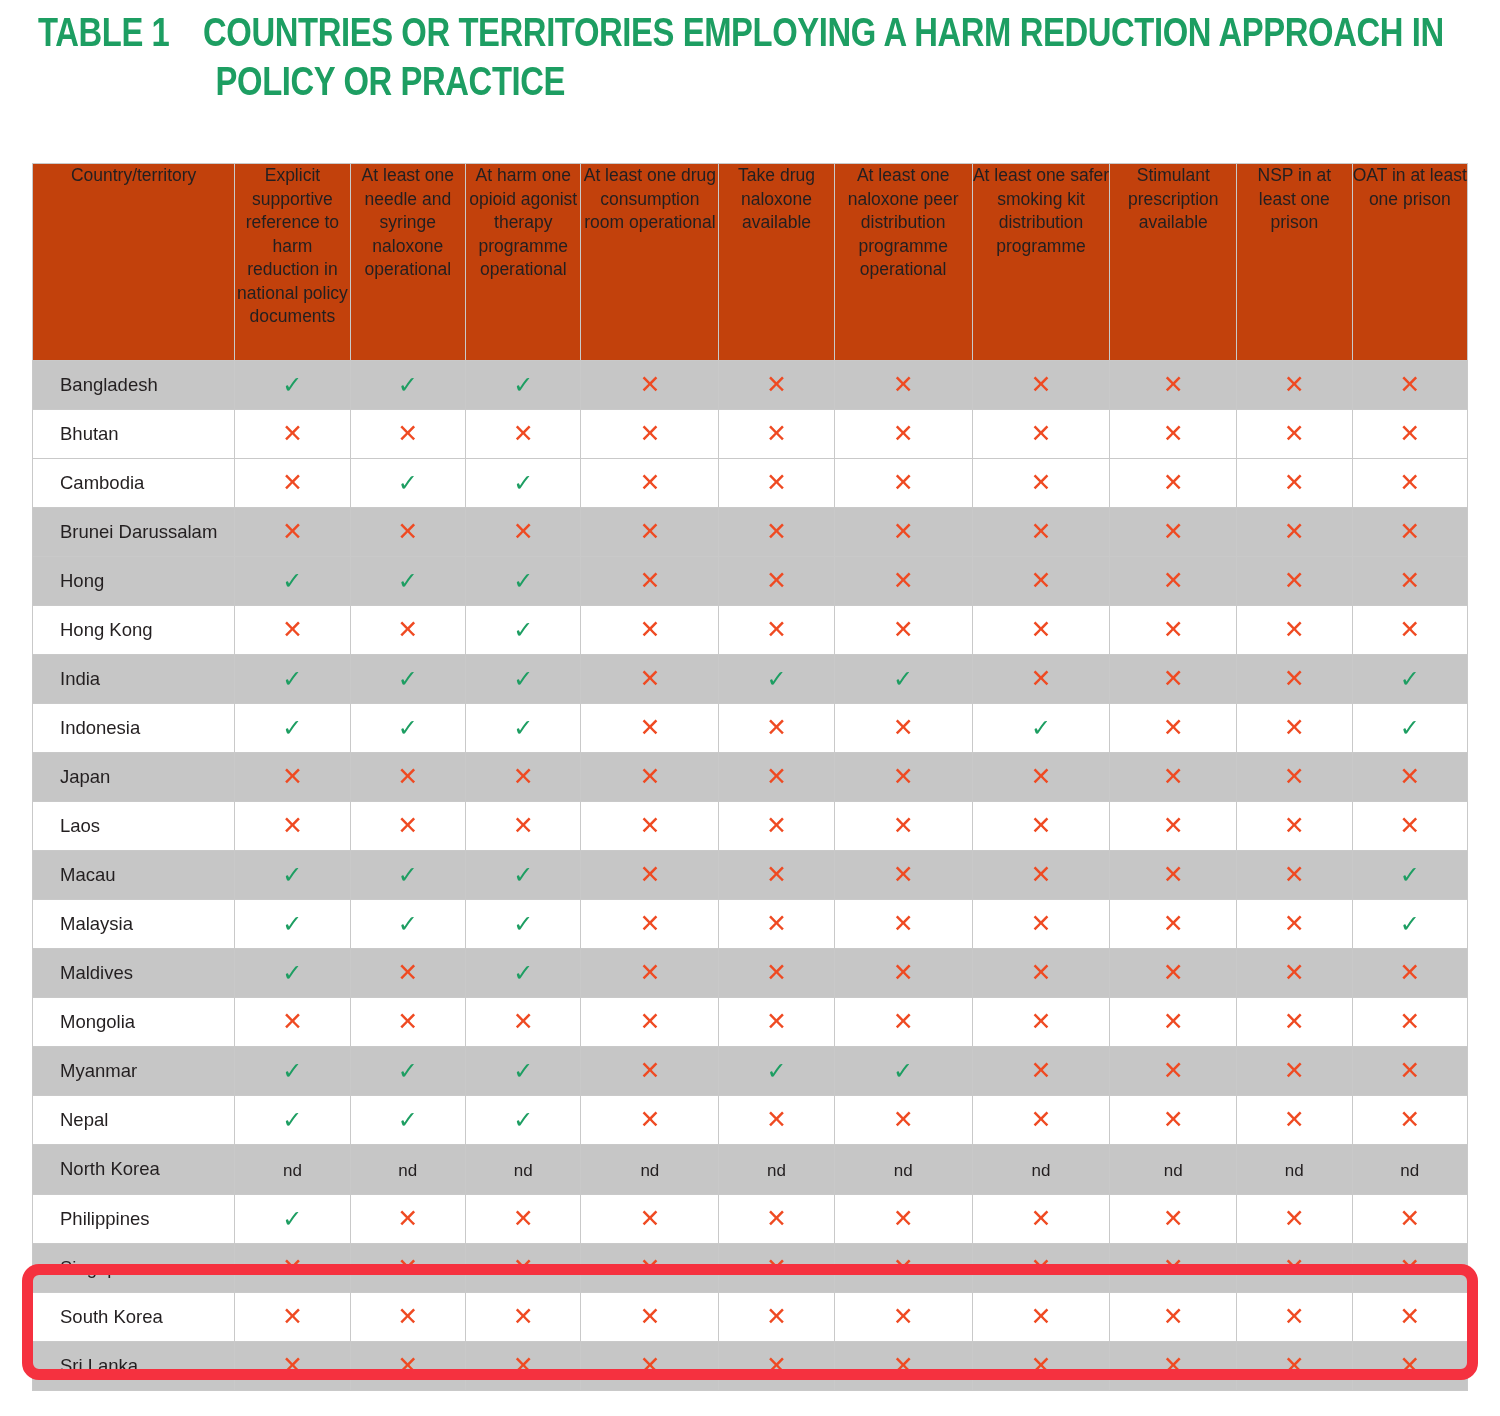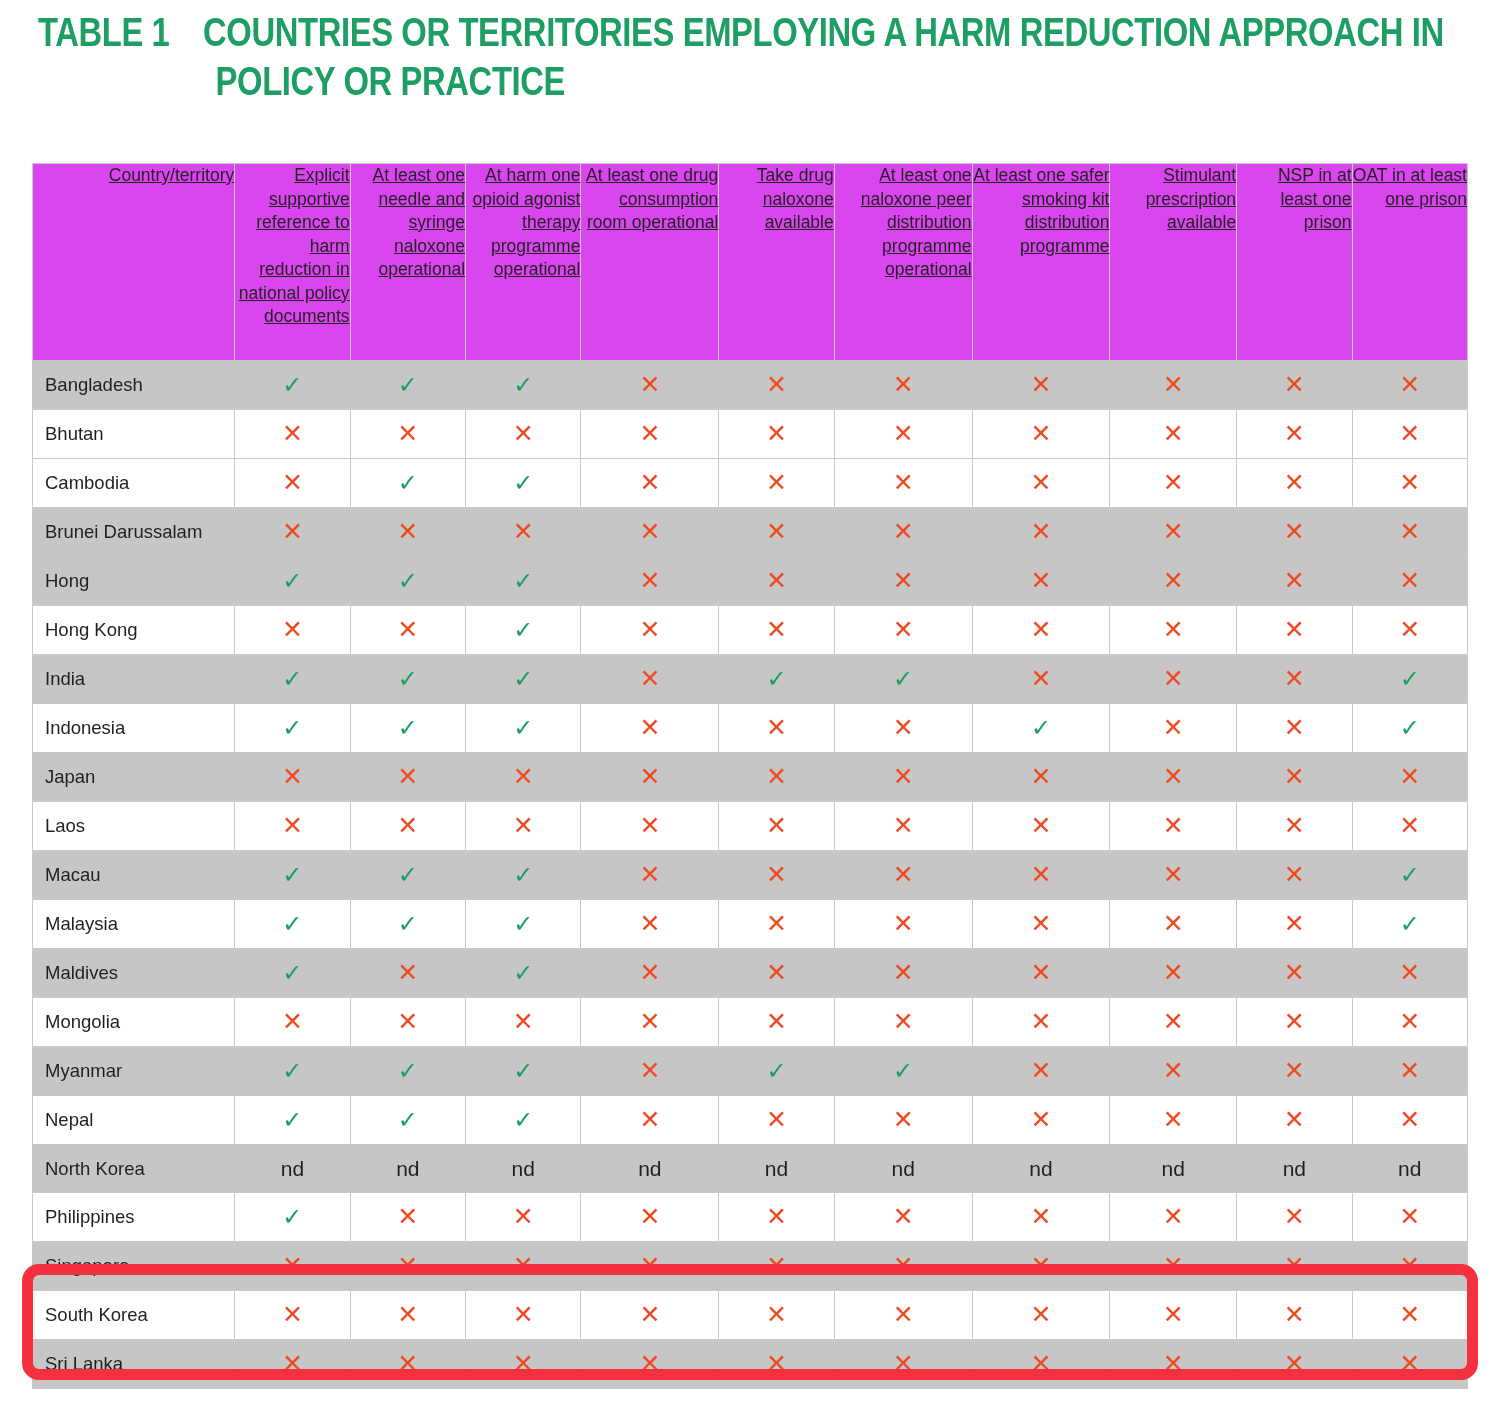--- a/index.html
+++ b/index.html
@@ -54,29 +54,28 @@
   }
   table.harm th,
   table.harm td {
     border: 1px solid #c9c9c9;
     vertical-align: top;
     padding: 0;
   }
 
   
   thead th {
-    background: #d946ef;
+    background: #c2410c;
     font-weight: normal;
-    text-align: right;
+    text-align: center;
     padding: 14px 10px 10px 12px;
     height: 196px;
     line-height: 23.5px;
     color: #231f20;
     font-size: 17.5px;
-    text-decoration: underline;
   }
 
   
   tr.section td {
     background: #e8421c;
     color: #ffffff;
     font-weight: bold;
     font-size: 19px;
     letter-spacing: 0.3px;
     padding: 9px 0 9px 12px;
@@ -84,21 +83,21 @@
     height: 24px;
   }
 
   
   tbody tr.data td {
     height: 47px;
     line-height: 47px;
     padding: 0;
   }
   tbody tr.data td.country {
-    padding-left: 12px;
+    padding-left: 27px;
     font-size: 18.5px;
     color: #231f20;
     white-space: nowrap;
   }
   tbody tr.data td.mark {
     text-align: center;
     font-size: 22px;
   }
   tr.shade td { background: #c6c6c6; }
   tr.plain td { background: #ffffff; }
@@ -111,21 +110,21 @@
   }
   .no {
     color: #ef4a22;
     font-size: 25px;
     line-height: 47px;
     display: inline-block;
     font-weight: 500;
   }
   .nd {
     color: #231f20;
-    font-size: 21px;
+    font-size: 17px;
     line-height: 47px;
     display: inline-block;
   }
 
   
   col.c-country { width: 198px; }
   col.c-gen     { width: 113px; }
   col.c-wide    { width: 135px; }
   col.c-mid     { width: 124px; }
 

